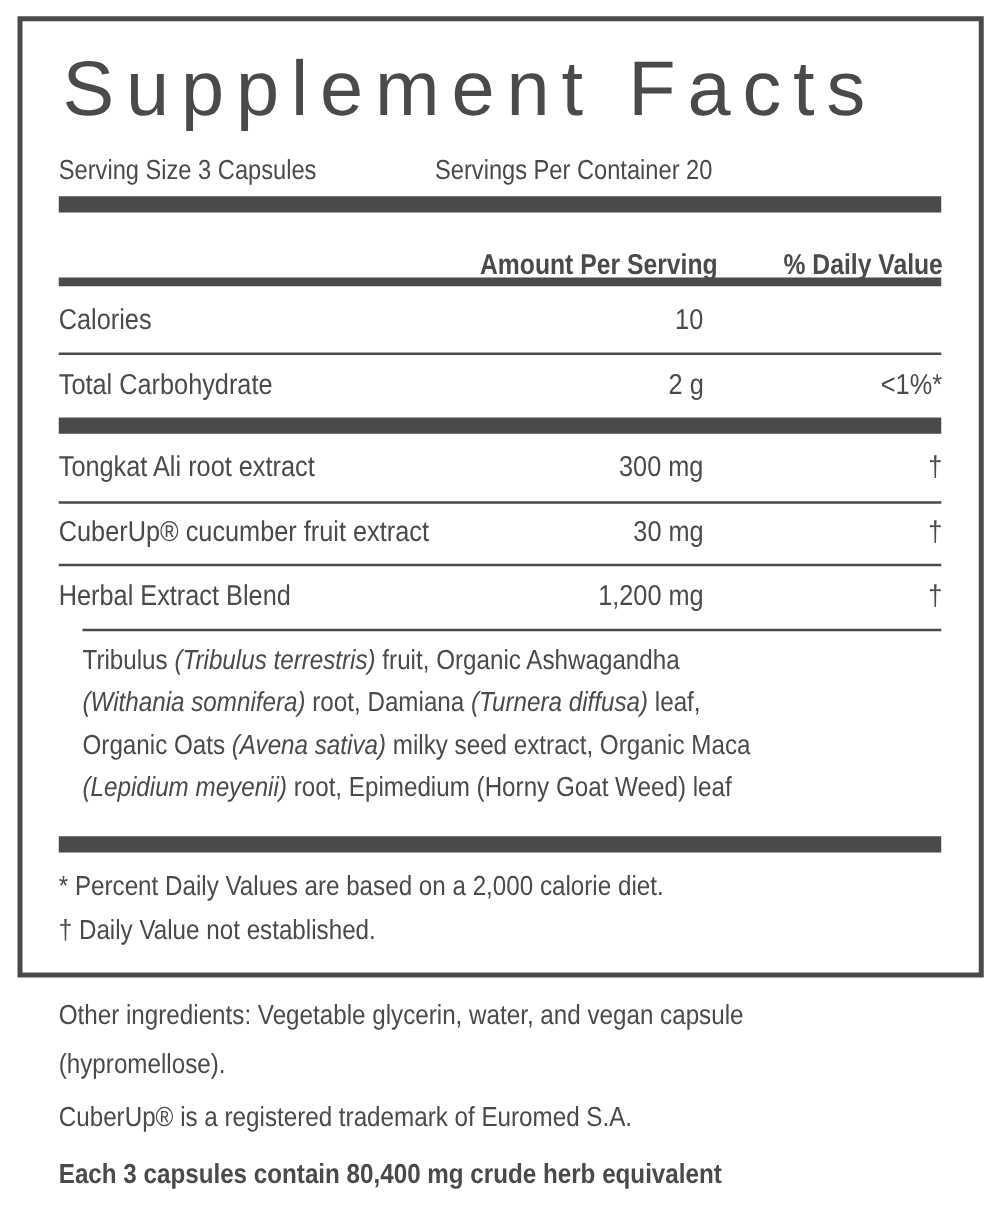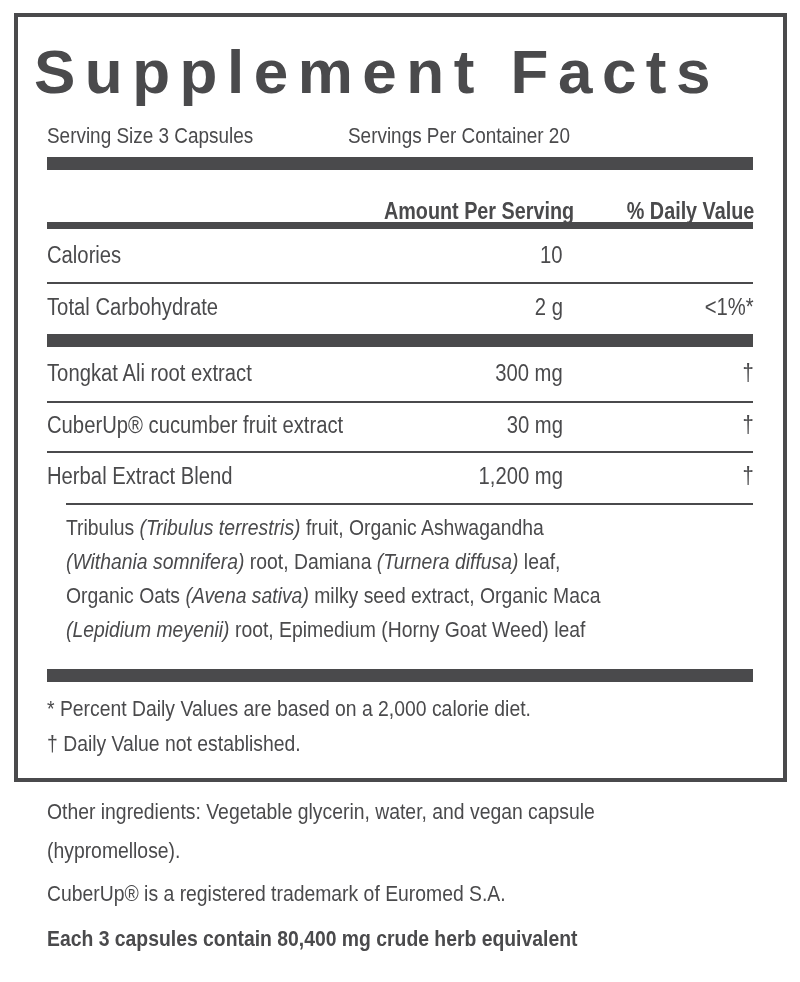--- a/index.html
+++ b/index.html
@@ -6,21 +6,21 @@
   body {
     width: 800px; height: 982px; position: relative; overflow: hidden;
     font-family: "Liberation Sans", sans-serif; color: #4a4a4c;
   }
   .panel {
     position: absolute; left: 14px; top: 13px; width: 765px; height: 761px;
     border: 4px solid #4a4a4c; background: #fff;
   }
   .abs { position: absolute; white-space: nowrap; }
   .title {
-    left: 16px; top: 20px; font-size: 62px; font-weight: bold;
+    left: 32px; top: 20px; font-size: 62px; font-weight: normal;
     letter-spacing: 9.5px; line-height: 70px;
   }
   .serving { top: 104px; font-size: 22px; line-height: 30px; transform: scaleX(0.86); transform-origin: left; }
   .bar { position: absolute; left: 29px; width: 706px; background: #4a4a4c; }
   .thin { position: absolute; height: 2px; background: #4a4a4c; }
   .hdr { top: 178px; font-size: 23px; font-weight: bold; line-height: 32px; transform: scaleX(0.86); }
   .row { font-size: 23px; line-height: 32px; }
   .lbl { left: 29px; transform: scaleX(0.88); transform-origin: left; }
   .amt { right: 220px; transform: scaleX(0.88); transform-origin: right; text-align: right; }
   .dv { right: 29px; transform: scaleX(0.88); transform-origin: right; text-align: right; }

